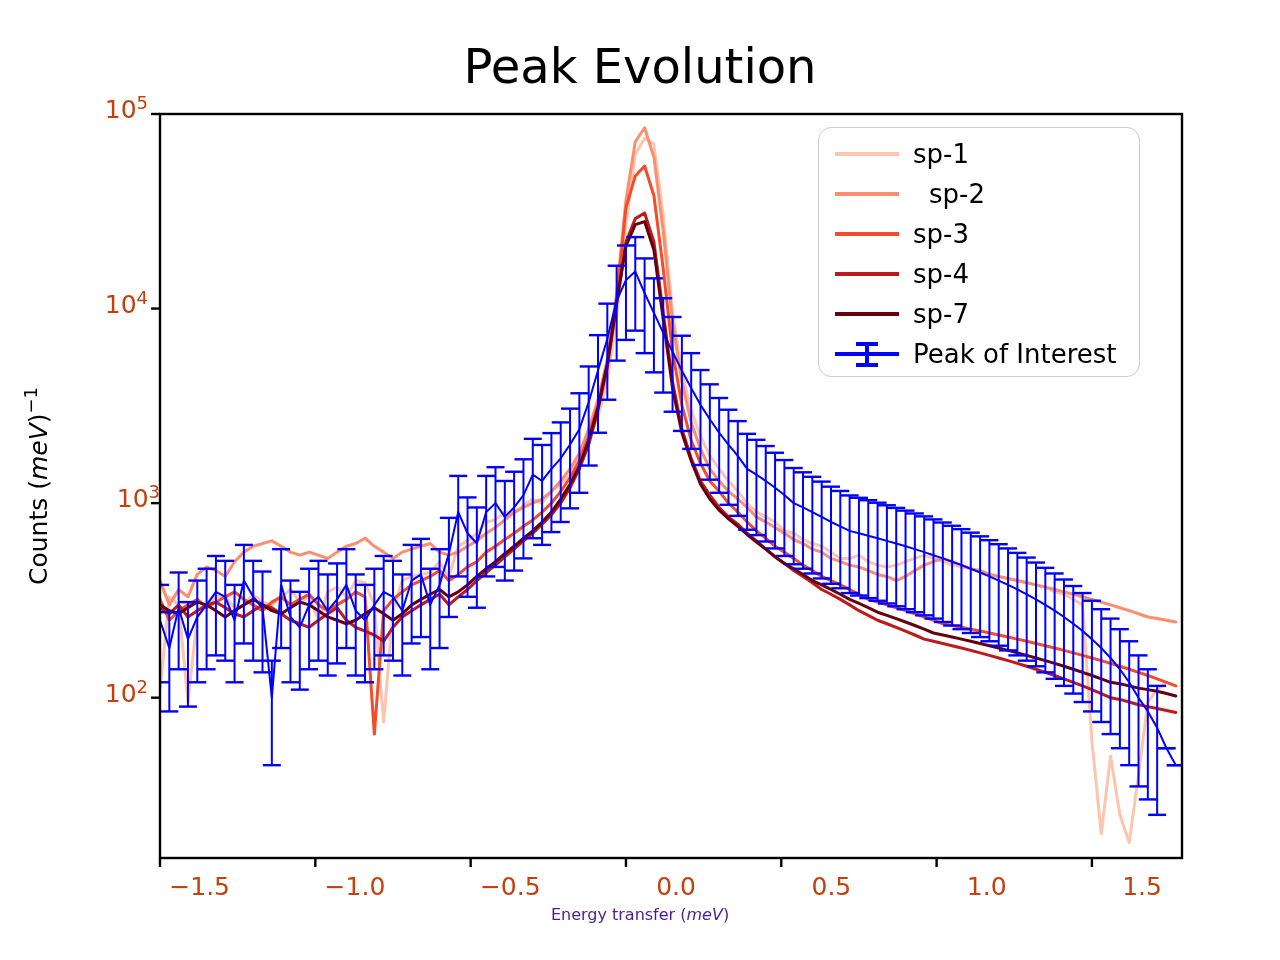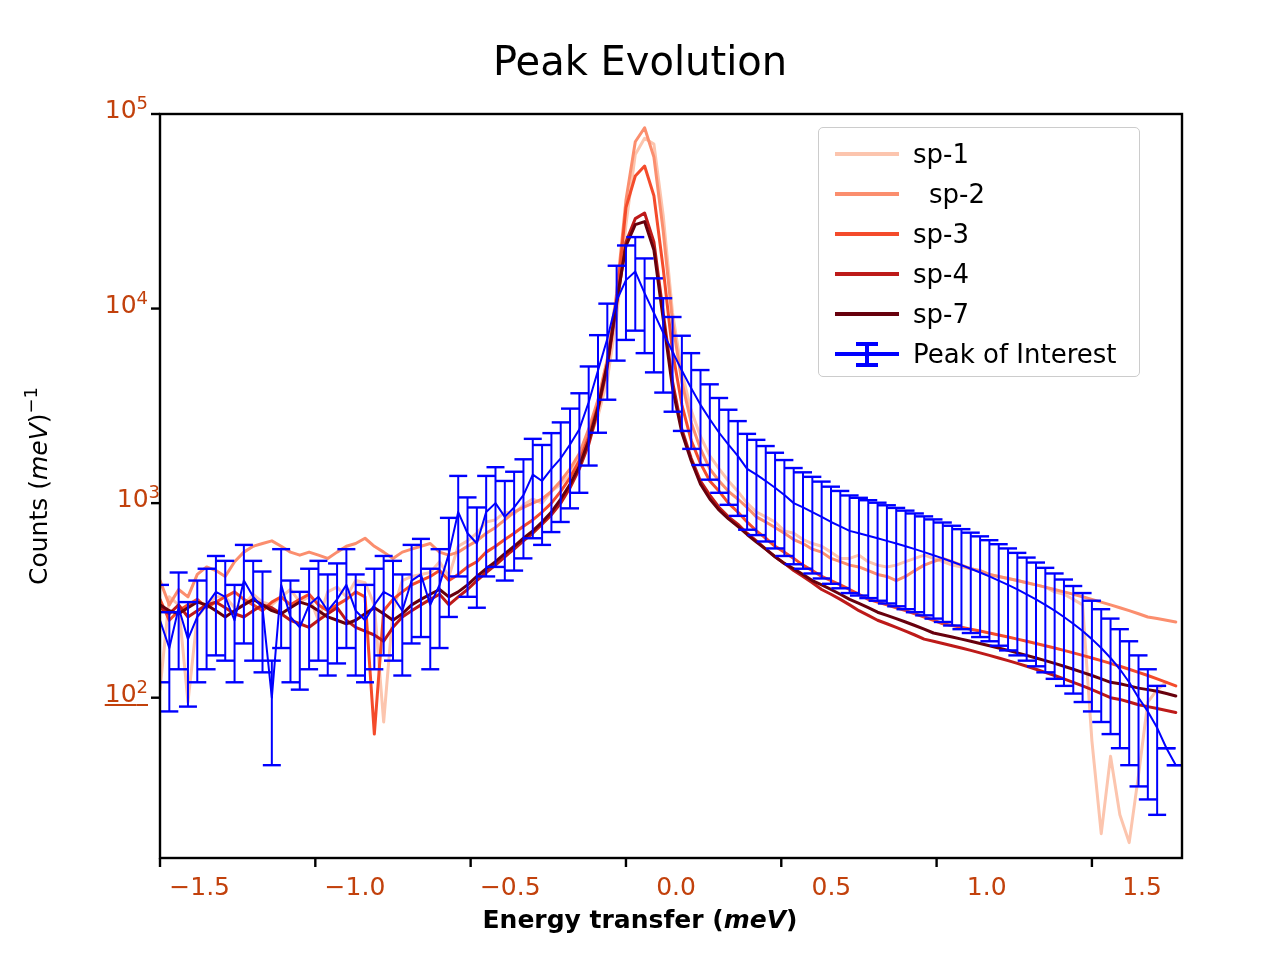--- a/index.html
+++ b/index.html
@@ -26,31 +26,30 @@
     width: 1280px;
     height: 960px;
     display: block;
   }
   .fig-title {
     position: absolute;
     left: 0;
     top: 38px;
     width: 1280px;
     text-align: center;
-    font-size: 40px;
+    font-size: 48px;
     color: #000000;
     letter-spacing: 0px;
     white-space: nowrap;
   }
   .axis-label {
     position: absolute;
-    font-size: 25px;
-    color: #000000;
+    font-size: 16px;
+    color: #4c1d95;
     white-space: nowrap;
-    font-weight: bold;
   }
   #xlabel {
     left: 0;
     top: 905px;
     width: 1280px;
     text-align: center;
   }
   #ylabel-wrap {
     position: absolute;
     left: 38px;
@@ -84,21 +83,21 @@
   }
   .ital { font-style: italic; }
   #legend-box {
     position: absolute;
     left: 818px;
     top: 127px;
     width: 322px;
     height: 250px;
     background: #ffffff;
     border: 1px solid #cccccc;
-    border-radius: 5px;
+    border-radius: 13px;
     box-sizing: border-box;
   }
   .legend-row {
     position: absolute;
     left: 0;
     width: 100%;
     height: 40px;
     display: flex;
     align-items: center;
   }
@@ -744,21 +743,21 @@
   <div id="xtick-labels">
       <div class="tick-label xtick" style="left: 90px; top: 872px; width: 140px;">−1.5</div>
       <div class="tick-label xtick" style="left: 245.319px; top: 872px; width: 140px;">−1.0</div>
       <div class="tick-label xtick" style="left: 400.638px; top: 872px; width: 140px;">−0.5</div>
       <div class="tick-label xtick" style="left: 555.957px; top: 872px; width: 140px;">0.0</div>
       <div class="tick-label xtick" style="left: 711.277px; top: 872px; width: 140px;">0.5</div>
       <div class="tick-label xtick" style="left: 866.596px; top: 872px; width: 140px;">1.0</div>
       <div class="tick-label xtick" style="left: 1021.91px; top: 872px; width: 140px;">1.5</div>
     </div>
   <div id="ytick-labels">
-      <div class="tick-label ytick" style="left: 20px; width: 128px; top: 678.696px; text-decoration: underline;"><span>10</span><sup class="exp">2</sup></div>
+      <div class="tick-label ytick" style="left: 20px; width: 128px; top: 678.696px;"><span>10</span><sup class="exp">2</sup></div>
       <div class="tick-label ytick" style="left: 32px; width: 128px; top: 484.131px;"><span>10</span><sup class="exp">3</sup></div>
       <div class="tick-label ytick" style="left: 20px; width: 128px; top: 289.565px;"><span>10</span><sup class="exp">4</sup></div>
       <div class="tick-label ytick" style="left: 20px; width: 128px; top: 95px;"><span>10</span><sup class="exp">5</sup></div>
     </div>
 
   <div id="legend-box">
       <div class="legend-row" style="top: 6px;">
         <div class="legend-swatch">
           <div class="bar" style="background: rgb(252, 197, 174);"></div>
         </div>

